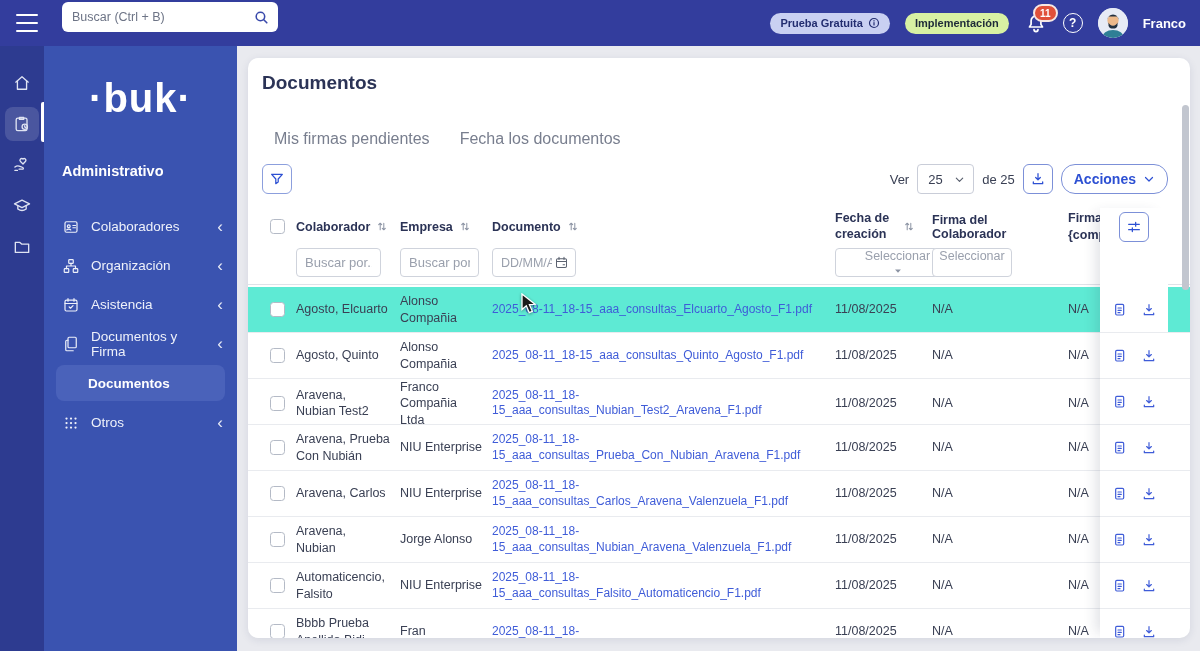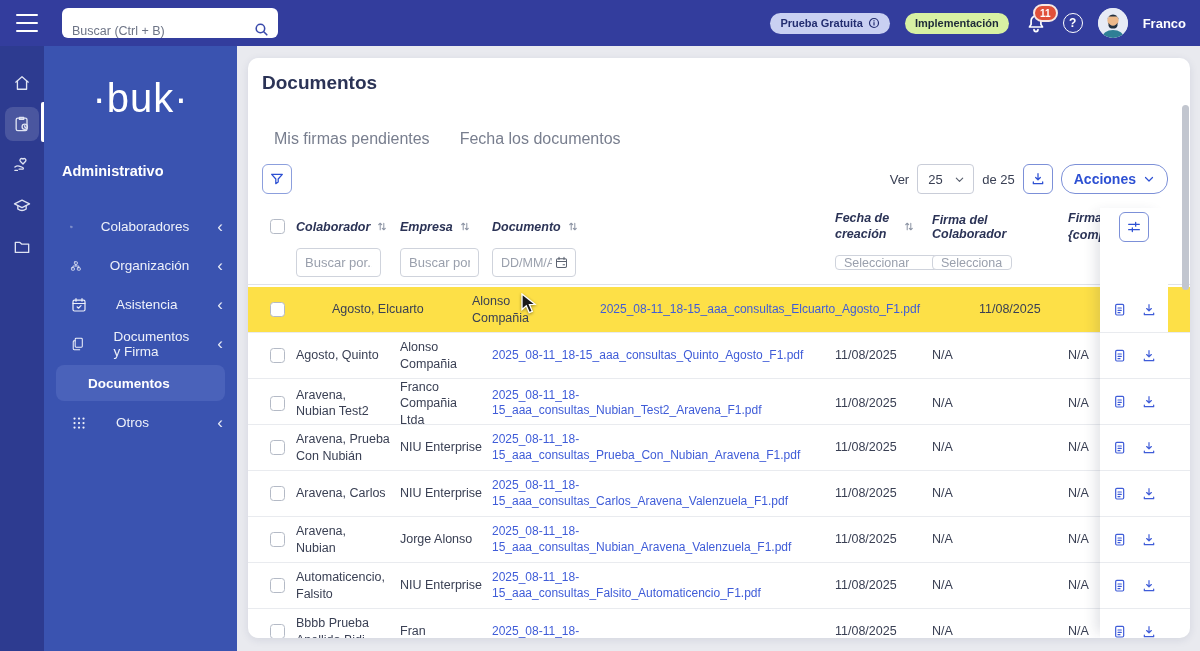--- a/index.html
+++ b/index.html
@@ -4,21 +4,21 @@
 <style>
   * { margin:0; padding:0; box-sizing:border-box; }
   html,body { width:1200px; height:651px; overflow:hidden; background:#e9eaef;
               font-family:"Liberation Sans", sans-serif; }
   .stage { position:relative; width:1200px; height:651px; }
 
   
   .topbar { position:absolute; left:0; top:0; width:1200px; height:46px; background:#333d9d; z-index:40; }
   .hamburger { position:absolute; left:16px; top:14px; width:22px; height:18px; display:flex; flex-direction:column; justify-content:space-between; cursor:pointer; background:none; border:none; }
   .hamburger span { display:block; height:2.4px; border-radius:2px; background:#fff; }
-  .searchbox { position:absolute; left:62px; top:8px; width:216px; height:30px; background:#fff; border-radius:6px; display:flex; align-items:flex-end; padding:0 8px 0 10px; }
+  .searchbox { position:absolute; left:62px; top:2px; width:216px; height:30px; background:#fff; border-radius:6px; display:flex; align-items:center; padding:0 8px 0 10px; }
   .searchbox input { flex:1; border:none; outline:none; font-size:12.5px; color:#3a4054; font-family:inherit; }
   .searchbox input::placeholder { color:#6d7486; }
   .searchbox svg { flex:none; }
   .top-right { position:absolute; right:14px; top:0; height:46px; display:flex; align-items:center; gap:15px; }
   .pill { display:flex; align-items:center; gap:5px; height:21px; padding:0 10px; border-radius:11px; font-size:11px; font-weight:bold; }
   .pill.trial { background:#c9d0f2; color:#232d70; }
   .pill.impl { background:#d8f1a3; color:#1e2a38; }
   .bell-wrap { position:relative; width:24px; height:24px; }
   .badge { position:absolute; top:-7px; right:-10px; background:#e0503a; color:#fff; font-size:10px; font-weight:bold; padding:1.5px 5px; border-radius:9px; border:2px solid #f6e7e4; }
   .help-circle { width:20px; height:20px; border:1.6px solid #fff; border-radius:50%; color:#fff; font-size:12px; font-weight:bold; display:flex; align-items:center; justify-content:center; }
@@ -27,23 +27,23 @@
 
   
   .rail { position:absolute; left:0; top:46px; width:44px; height:605px; background:#2d3b90; z-index:30; }
   .rail-item { position:relative; width:34px; height:34px; margin:0 auto 7px auto; display:flex; align-items:center; justify-content:center; border-radius:8px; color:#dfe3f2; cursor:pointer; }
   .rail-item:first-child { margin-top:20px; }
   .rail-item.active { background:rgba(255,255,255,0.14); }
   .rail-indicator { position:absolute; right:0; top:56px; width:3px; height:40px; background:#fff; border-radius:2px 0 0 2px; }
 
   
   .sidebar { position:absolute; left:44px; top:46px; width:193px; height:605px; background:#3a53b0; z-index:29; color:#eef1fa; }
-  .logo { text-align:center; margin-top:30px; font-size:40px; font-weight:normal; color:#fff; letter-spacing:1px; }
+  .logo { text-align:center; margin-top:30px; font-size:40px; font-weight:bold; color:#fff; letter-spacing:1px; }
   .section-label { margin:42px 0 28px 18px; font-size:14.5px; font-weight:bold; color:#fff; }
-  .menu-item { display:flex; align-items:center; gap:28px; height:39px; padding:0 14px 0 26px; font-size:13.5px; cursor:pointer;justify-content:space-between; }
+  .menu-item { display:flex; align-items:center; gap:11px; height:39px; padding:0 14px 0 18px; font-size:13.5px; cursor:pointer;justify-content:space-between; }
   .menu-item .mi-label { flex:1; }
   .menu-item .chev { font-size:17px; line-height:1; color:#e8ebf5; }
   .submenu-item { margin:2px 12px; height:36px; display:flex; align-items:center; padding-left:32px; background:#4a62ba; border-radius:8px; font-size:13.5px; font-weight:600; color:#fff; cursor:pointer; }
 
   
   .content { position:absolute; left:237px; top:46px; width:963px; height:605px; background:#e9eaef; }
   .card { position:absolute; left:11px; top:12px; width:942px; height:580px; background:#fff; border-radius:10px; box-shadow:0 2px 8px rgba(30,40,90,.10); overflow:hidden; }
   .page-title { position:absolute; left:14px; top:14px; font-size:19px; font-weight:bold; color:#2b3356; }
 
   .tabs { position:absolute; left:14px; top:64px; display:flex; gap:6px; }
@@ -51,40 +51,40 @@
   .tab.active { color:#2d50d3; font-weight:600; background:#e9edfb; border-radius:6px 6px 0 0; border-bottom:3px solid #2d50d3; }
 
   .filter-btn { position:absolute; left:14px; top:106px; width:30px; height:30px; border:1px solid #8c9fdd; border-radius:6px; background:#fff; color:#2d50d3; display:flex; align-items:center; justify-content:center; cursor:pointer; }
   .toolbar-right { position:absolute; right:22px; top:106px; display:flex; align-items:center; gap:8px; }
   .ver-label, .de-label { font-size:13px; color:#3a4054; }
   .pagesize { width:57px; height:30px; border:1px solid #c9cdd8; border-radius:4px; display:flex; align-items:center; justify-content:space-between; padding:0 8px 0 10px; font-size:13px; color:#3a4054; cursor:pointer; background:#fff; }
   .icon-btn { width:30px; height:30px; border:1px solid #7c90d8; border-radius:6px; background:#fff; color:#2d50d3; display:flex; align-items:center; justify-content:center; cursor:pointer; }
   .acciones-btn { height:30px; padding:0 12px; border:1px solid #7c90d8; border-radius:14px; background:#fff; color:#2d50d3; font-size:14px; font-weight:600; display:flex; align-items:center; gap:7px; cursor:pointer; font-family:inherit; }
 
   .grid-cols { display:grid; grid-template-columns:26px 104px 92px 343px 97px 136px 120px; padding-left:22px; }
-  .thead { position:absolute; left:0; top:152px; width:100%; align-items:center;font-style:italic; }
+  .thead { position:absolute; left:0; top:152px; width:100%; align-items:center; }
   .th { display:flex; align-items:center; gap:6px; font-size:12.5px; font-weight:bold; color:#2b3356; padding-right:6px; }
   .th .sort { color:#8b93a3; flex:none; }
   .th-fecha-label { width:62px; line-height:1.25; }
   .th-firma2 { width:46px; line-height:1.35; }
 
   .tfilter { position:absolute; left:0; top:190px; width:100%; align-items:center; }
   .f-input { height:29px; border:1px solid #cfd3dc; border-radius:4px; padding:0 8px; font-size:13px; color:#3a4054; font-family:inherit; outline:none; }
   .f-input::placeholder { color:#9aa0ad; }
   .date-input { width:84px; height:29px; border:1px solid #cfd3dc; border-radius:4px; display:flex; align-items:center; padding:0 6px 0 8px; gap:2px; overflow:hidden; background:#fff; cursor:pointer; }
   .date-input .dtxt { flex:1; font-size:12.5px; color:#9aa0ad; white-space:nowrap; overflow:hidden; }
   .date-input svg { flex:none; color:#5b6270; }
-  .f-select { height:15px; border:1px solid #cfd3dc; border-radius:4px; background:#fff; display:flex; align-items:center; justify-content:space-between; padding:0 8px; overflow:hidden; cursor:pointer; }
+  .f-select { height:29px; border:1px solid #cfd3dc; border-radius:4px; background:#fff; display:flex; align-items:center; justify-content:space-between; padding:0 8px; overflow:hidden; cursor:pointer;flex-direction:column; }
   .f-select .stxt { font-size:12.5px; color:#9aa0ad; white-space:nowrap; overflow:hidden; }
   .f-select .caret { color:#8b93a3; flex:none; }
   .head-line { position:absolute; left:0; top:226px; width:100%; height:1px; background:#dfe2e8; }
 
   .rows { position:absolute; left:0; top:229px; width:100%; }
   .trow { height:46px; border-bottom:1px solid #e9ebef; align-items:center; }
-  .trow.hl { background:#fde047;gap:36px; }
+  .trow.hl { background:#5eead4; }
   .td { font-size:12.5px; color:#3a4054; padding-right:10px; white-space:pre-line; line-height:1.3; }
   .td.doc { font-size:12px; color:#3f5cd8; cursor:pointer; padding-right:8px; }
   .cb { width:15px; height:15px; border:1.5px solid #b4bac6; border-radius:3.5px; background:#fff; cursor:pointer; }
 
   .sticky-col { position:absolute; left:852px; top:150px; bottom:0; width:68px; background:#fff; box-shadow:-9px 0 12px -5px rgba(40,50,80,.14); z-index:10; }
   .col-settings-btn { position:absolute; left:19px; top:4px; width:30px; height:30px; border:1px solid #7c90d8; border-radius:6px; background:#fff; color:#2d50d3; display:flex; align-items:center; justify-content:center; cursor:pointer; }
   .action-rows { position:absolute; left:0; top:79px; width:100%; }
   .arow { height:46px; display:flex; align-items:center; justify-content:center; gap:13px; border-bottom:1px solid #e9ebef; color:#3f5cd8; }
   .arow .abtn { background:none; border:none; color:#3f5cd8; cursor:pointer; display:flex; padding:0; }
 

